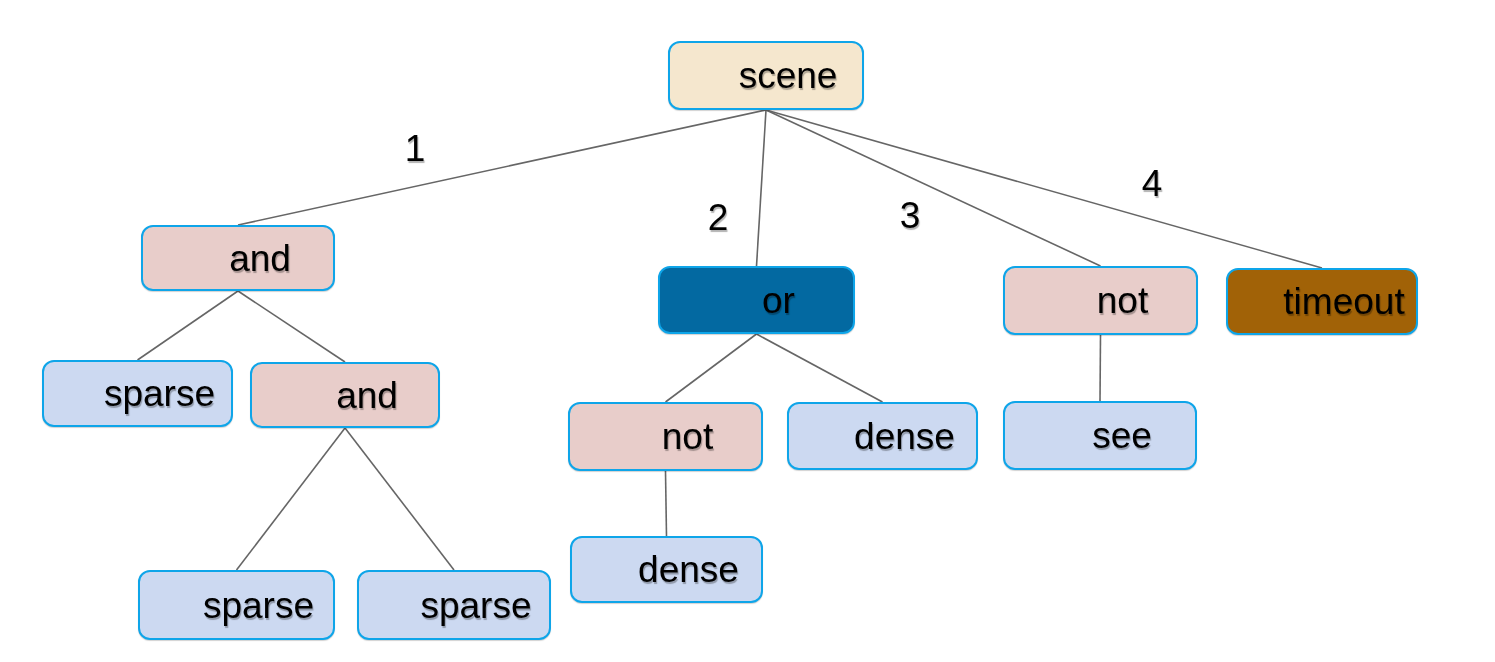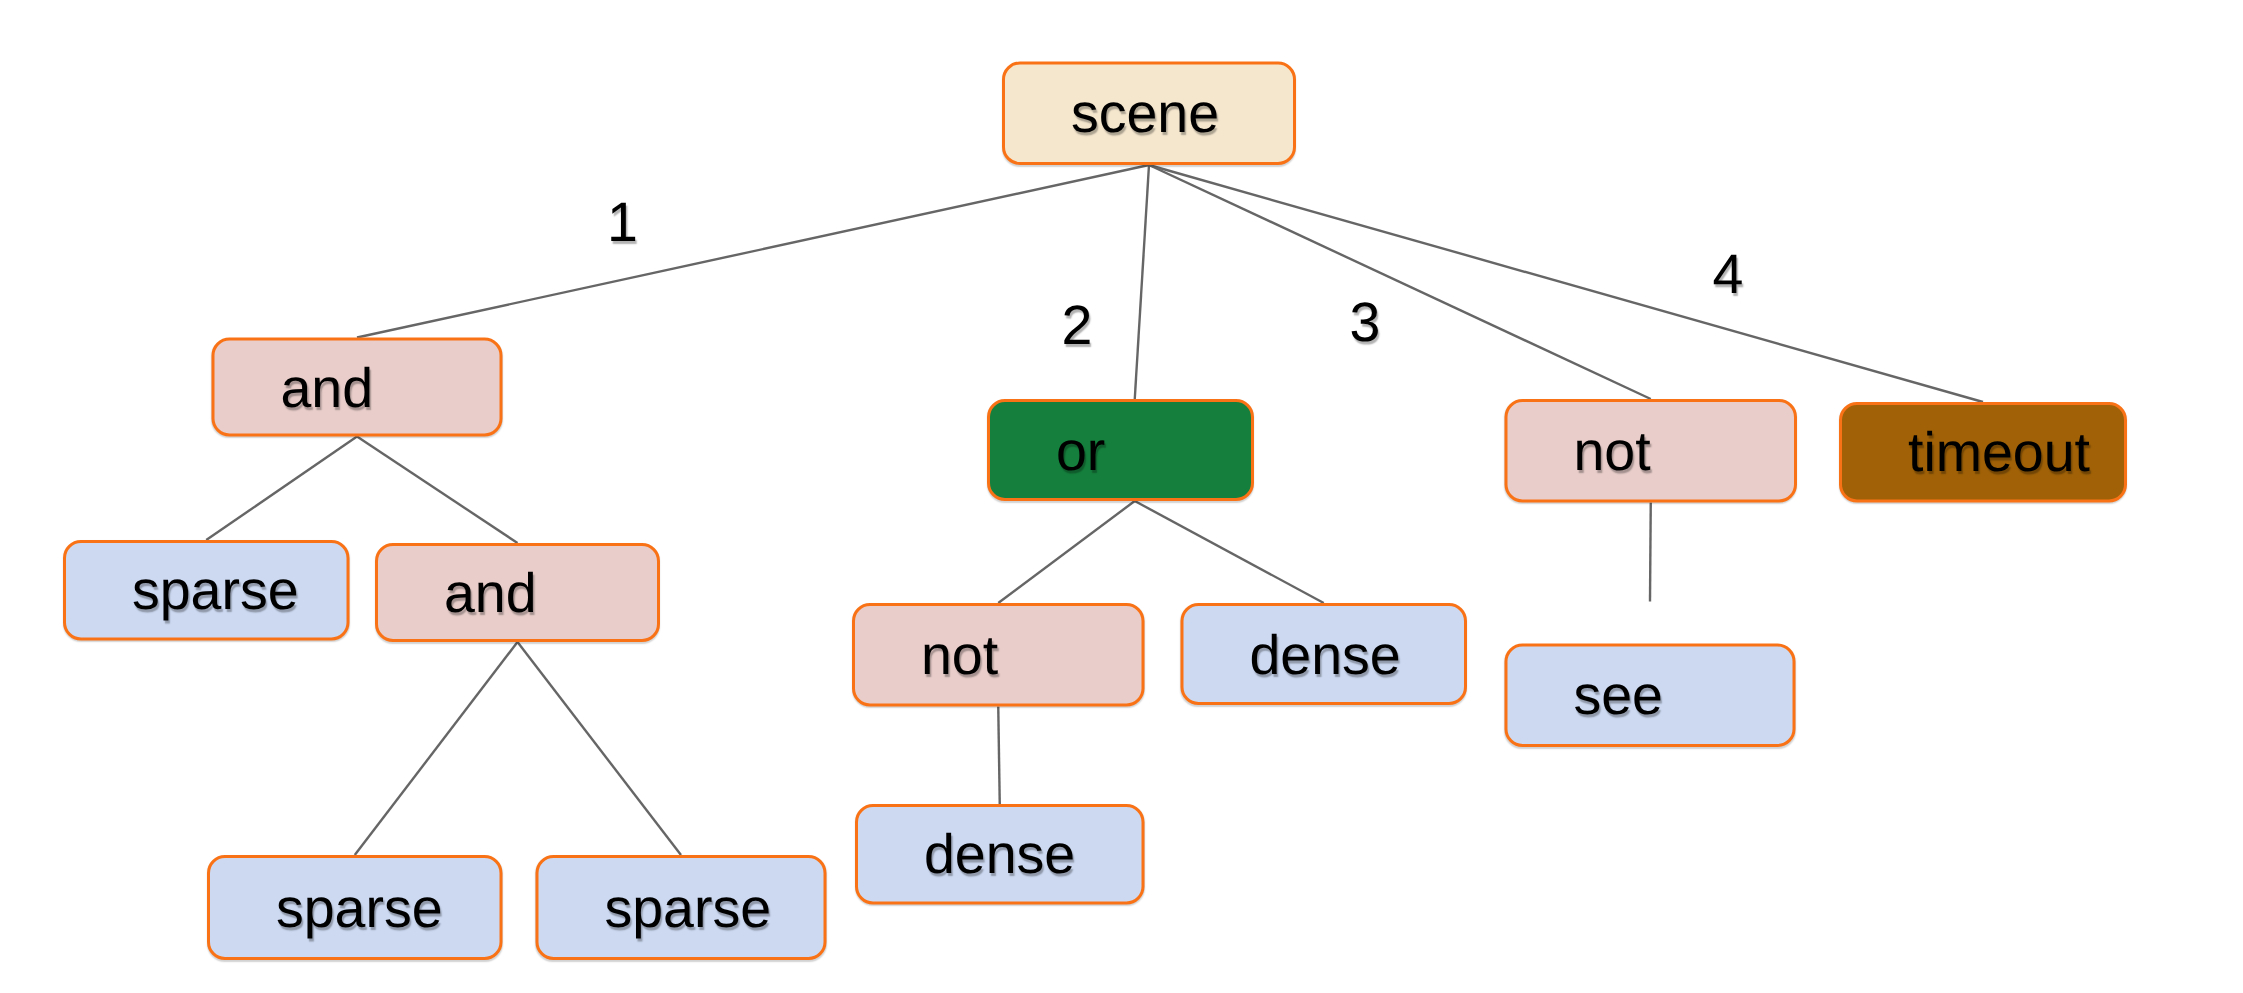--- a/index.html
+++ b/index.html
@@ -18,24 +18,25 @@
   .edge-layer {
     position: absolute;
     left: 0;
     top: 0;
     width: 1495px;
     height: 662px;
   }
   .node {
     position: absolute;
     box-sizing: border-box;
-    border: 2px solid #f97316;
+    border: 2px solid #0ea5e9;
     border-radius: 12px;
     display: flex;
     align-items: center;
+    justify-content: center;
     box-shadow: 0 1px 1px rgba(0,0,0,0.18);
     padding-left: 44px;
   }
   .node span {
     font-size: 37px;
     line-height: 1;
     color: #000000;
     text-shadow: 1px 2px 1px rgba(0,0,0,0.30);
     white-space: nowrap;
   }
@@ -66,42 +67,42 @@
       <line x1="665.5" y1="471" x2="666.5" y2="536" stroke="#666666" stroke-width="1.6"></line>
       <line x1="1100.5" y1="335" x2="1100" y2="401" stroke="#666666" stroke-width="1.6"></line>
     </svg>
   <div id="nodes-layer">
       <div class="node" style="left: 668px; top: 41px; width: 196px; height: 69px; background: rgb(245, 231, 206);">
         <span>scene</span>
       </div>
       <div class="node" style="left: 141px; top: 225px; width: 194px; height: 66px; background: rgb(232, 205, 202);">
         <span>and</span>
       </div>
-      <div class="node" style="left: 658px; top: 266px; width: 178px; height: 68px; background: #15803d;">
+      <div class="node" style="left: 658px; top: 266px; width: 197px; height: 68px; background: #0369a1;">
         <span>or</span>
       </div>
       <div class="node" style="left: 1003px; top: 266px; width: 195px; height: 69px; background: rgb(232, 205, 202);">
         <span>not</span>
       </div>
       <div class="node" style="left: 1226px; top: 268px; width: 192px; height: 67px; background: #a16207;">
         <span>timeout</span>
       </div>
       <div class="node" style="left: 42px; top: 360px; width: 191px; height: 67px; background: rgb(204, 217, 241);">
         <span>sparse</span>
       </div>
       <div class="node" style="left: 250px; top: 362px; width: 190px; height: 66px; background: rgb(232, 205, 202);">
         <span>and</span>
       </div>
       <div class="node" style="left: 568px; top: 402px; width: 195px; height: 69px; background: rgb(232, 205, 202);">
         <span>not</span>
       </div>
       <div class="node" style="left: 787px; top: 402px; width: 191px; height: 68px; background: rgb(204, 217, 241);">
         <span>dense</span>
       </div>
-      <div class="node" style="left: 1003px; top: 401px; width: 194px; height: 69px; background: rgb(204, 217, 241); margin-top: 28px;">
+      <div class="node" style="left: 1003px; top: 401px; width: 194px; height: 69px; background: rgb(204, 217, 241);">
         <span>see</span>
       </div>
       <div class="node" style="left: 570px; top: 536px; width: 193px; height: 67px; background: rgb(204, 217, 241);">
         <span>dense</span>
       </div>
       <div class="node" style="left: 138px; top: 570px; width: 197px; height: 70px; background: rgb(204, 217, 241);">
         <span>sparse</span>
       </div>
       <div class="node" style="left: 357px; top: 570px; width: 194px; height: 70px; background: rgb(204, 217, 241);">
         <span>sparse</span>

